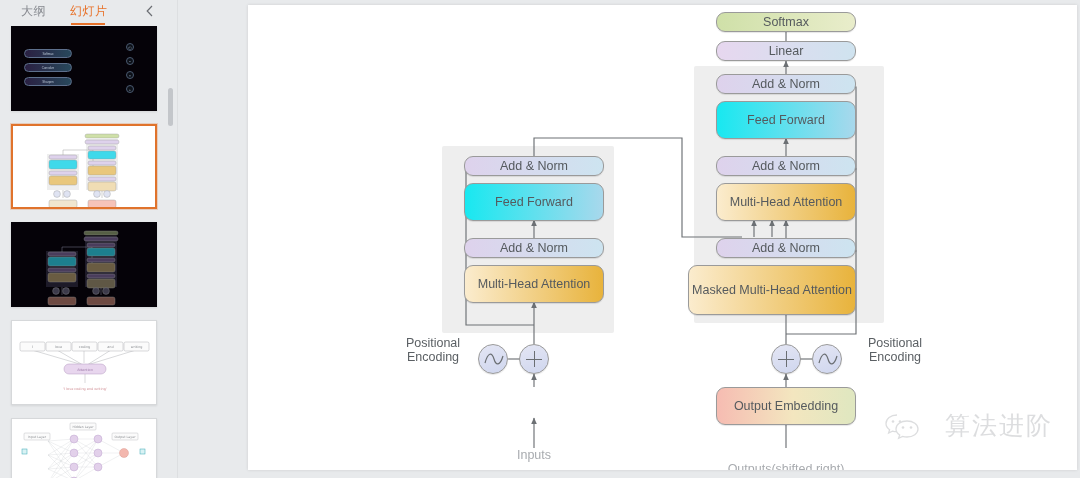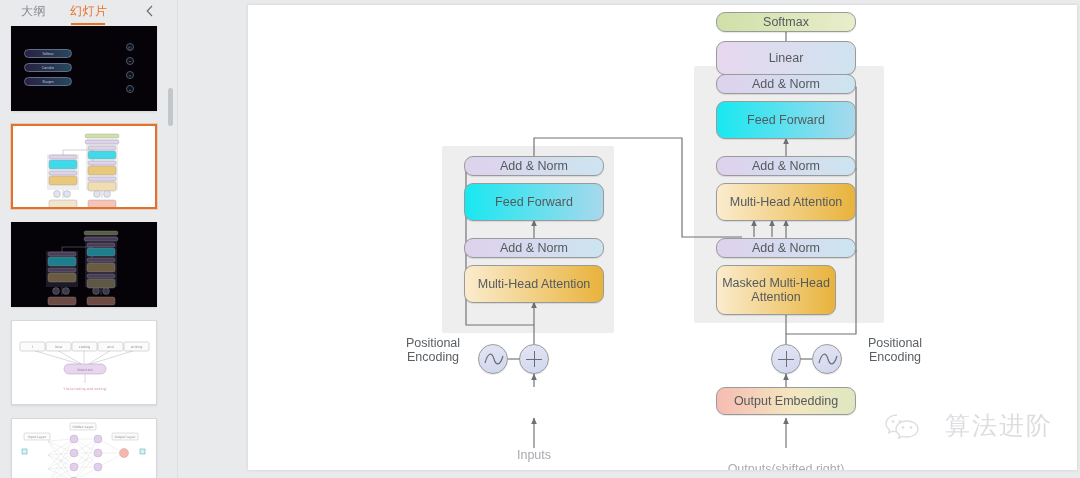--- a/index.html
+++ b/index.html
@@ -397,40 +397,40 @@
 
           <path d="M538 164 L608 164 L608 82 L598 82" marker-end="url(#ah)"></path>
 
           <line x1="538" y1="69" x2="538" y2="56" marker-end="url(#ah)"></line>
 
           <line x1="538" y1="36" x2="538" y2="26"></line>
         </g>
       </svg>
 
       <div class="node n-softmax" style="left:468px; top:7px; width:140px; height:20px;">Softmax</div>
-      <div class="node n-linear" style="left:468px; top:36px; width:140px; height:34px;">Linear</div>
+      <div class="node n-linear" style="left:468px; top:36px; width:140px; height:20px;">Linear</div>
       <div class="node n-addnorm" style="left:468px; top:69px; width:140px; height:20px;">Add &amp; Norm</div>
       <div class="node n-feedfwd" style="left:468px; top:96px; width:140px; height:38px;">Feed
 Forward</div>
       <div class="node n-addnorm" style="left:468px; top:151px; width:140px; height:20px;">Add &amp; Norm</div>
       <div class="node n-attn" style="left:468px; top:178px; width:140px; height:38px;">Multi-Head
 Attention</div>
       <div class="node n-addnorm" style="left:468px; top:233px; width:140px; height:20px;">Add &amp; Norm</div>
-      <div class="node n-attn" style="left:468px; top:260px; width:120px; height:50px;">Masked
+      <div class="node n-attn" style="left:440px; top:260px; width:168px; height:50px;">Masked
 Multi-Head
 Attention</div>
 
       <div class="node n-addnorm" style="left:216px; top:151px; width:140px; height:20px;">Add &amp; Norm</div>
       <div class="node n-feedfwd" style="left:216px; top:178px; width:140px; height:38px;">Feed
 Forward</div>
       <div class="node n-addnorm" style="left:216px; top:233px; width:140px; height:20px;">Add &amp; Norm</div>
       <div class="node n-attn" style="left:216px; top:260px; width:140px; height:38px;">Multi-Head
 Attention</div>
 
-      <div class="node n-embed" style="left:468px; top:382px; width:140px; height:28px;">Output
+      <div class="node n-embed" style="left:468px; top:382px; width:140px; height:38px;">Output
 Embedding</div>
 
       <div class="circ" style="left:230px; top:339px;">
         <svg width="30" height="30" viewBox="0 0 30 30">
           <path d="M6 18 C9 7, 13 7, 15 14 C17 21, 21 21, 24 11" fill="none" stroke="#6a6e72" stroke-width="1.2"></path>
         </svg>
       </div>
       <div class="circ" style="left:271px; top:339px;">
         <span class="plus-h"></span>
         <span class="plus-v"></span>

